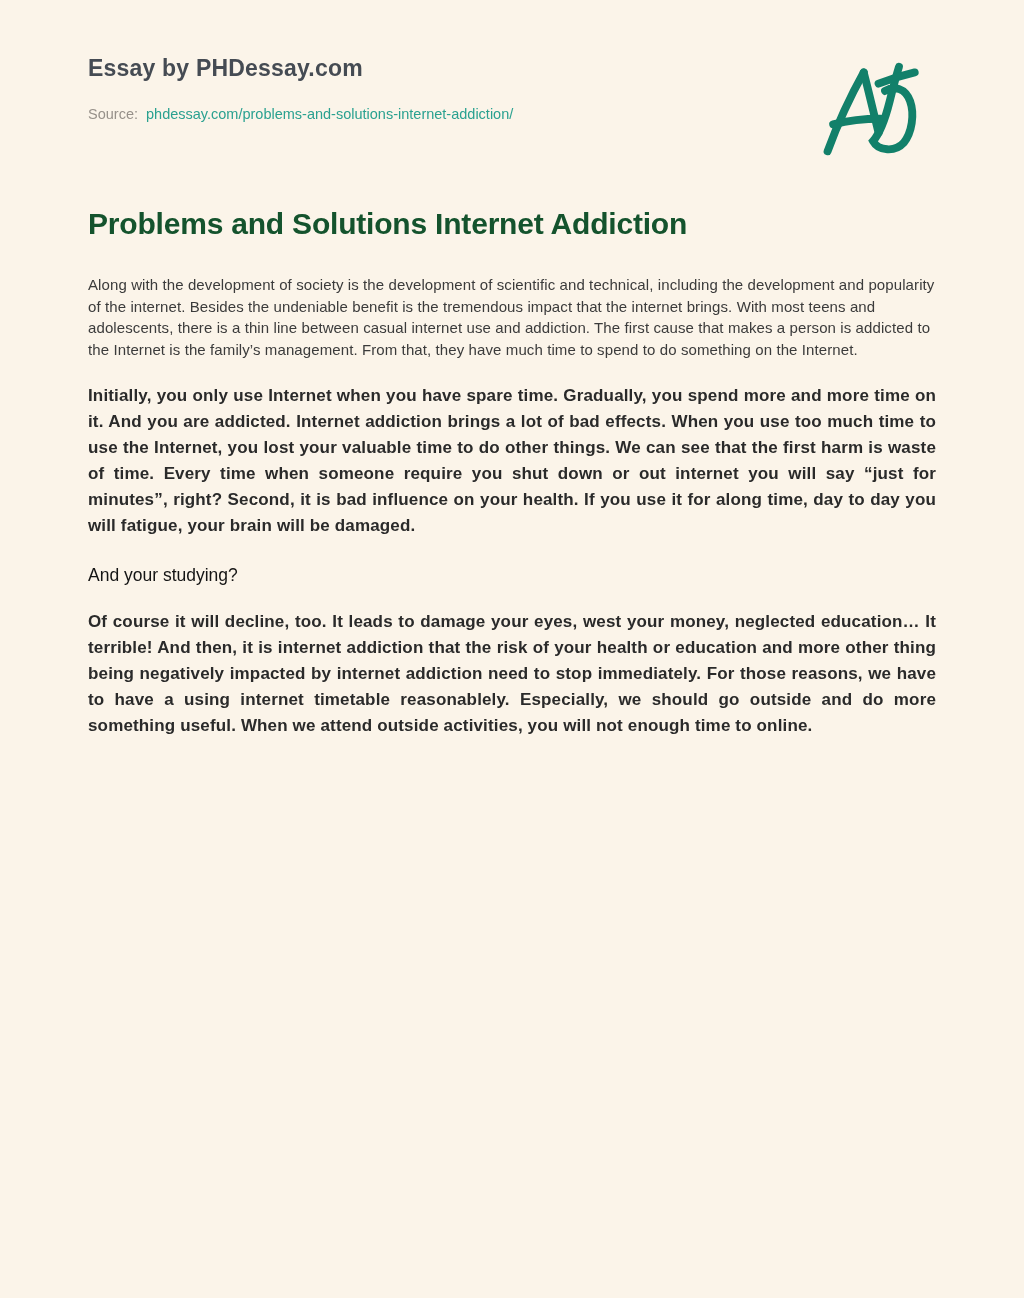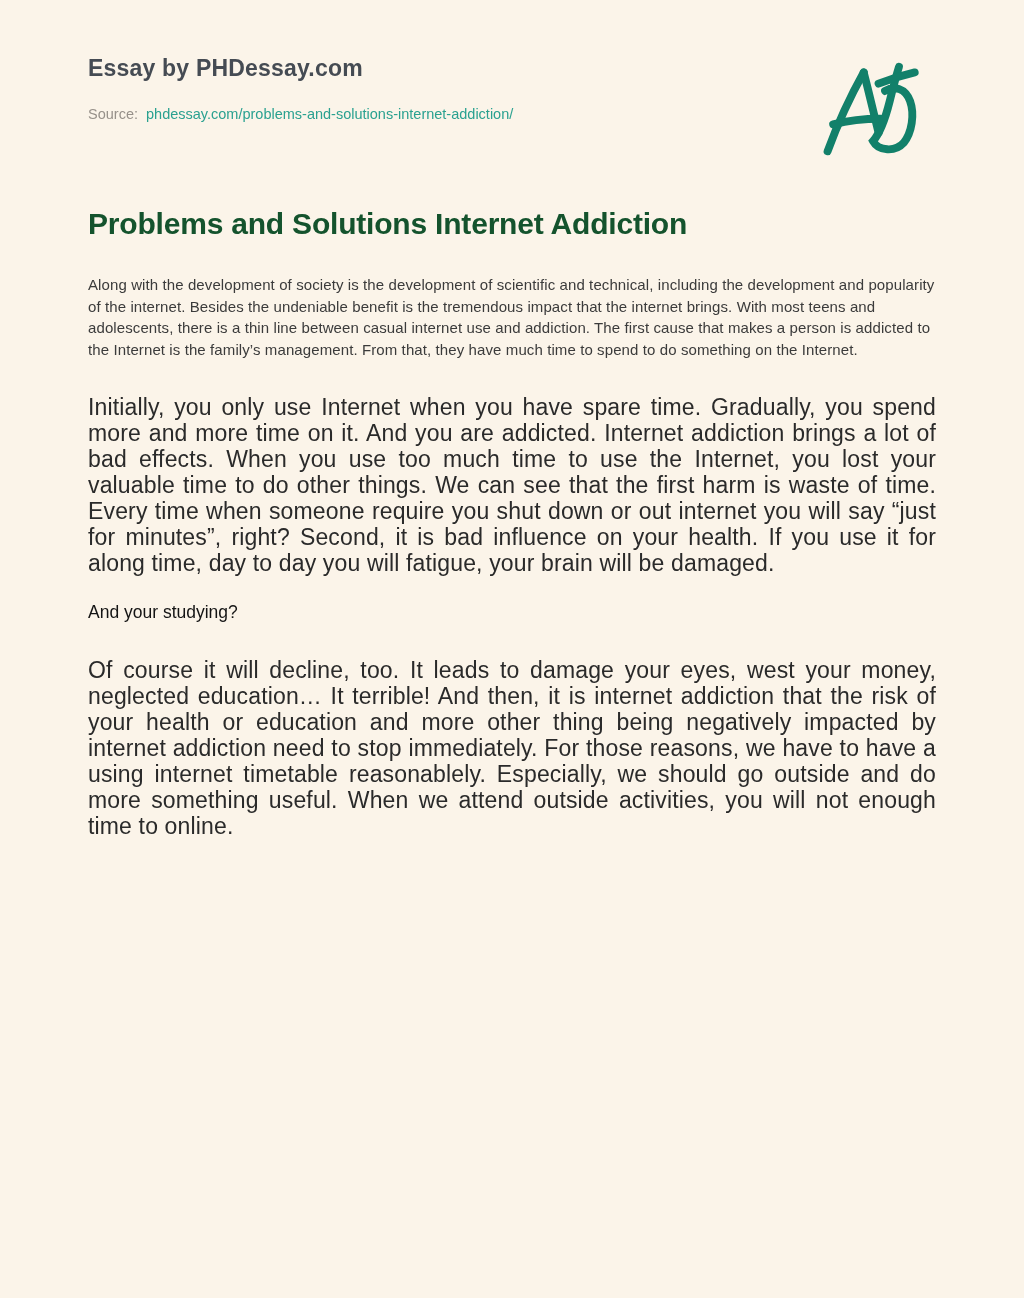--- a/index.html
+++ b/index.html
@@ -53,26 +53,27 @@
   }
   .intro-para {
     margin-top: 33px;
     font-size: 15px;
     line-height: 21.5px;
     color: #3B3B3B;
     letter-spacing: 0.1px;
     text-align: left;
   }
   .body-para {
-    margin-top: 34px;
-    font-size: 23px;
+    margin-top: 23px;
+    font-size: 17px;
     line-height: 26px;
     color: #2A2A2A;
     letter-spacing: 0.15px;
     text-align: justify;
+    font-weight: bold;
   }
   .sub-heading {
     margin-top: 26px;
     font-size: 17.5px;
     font-weight: 400;
     color: #141414;
   }
 </style>
 </head>
 <body>

